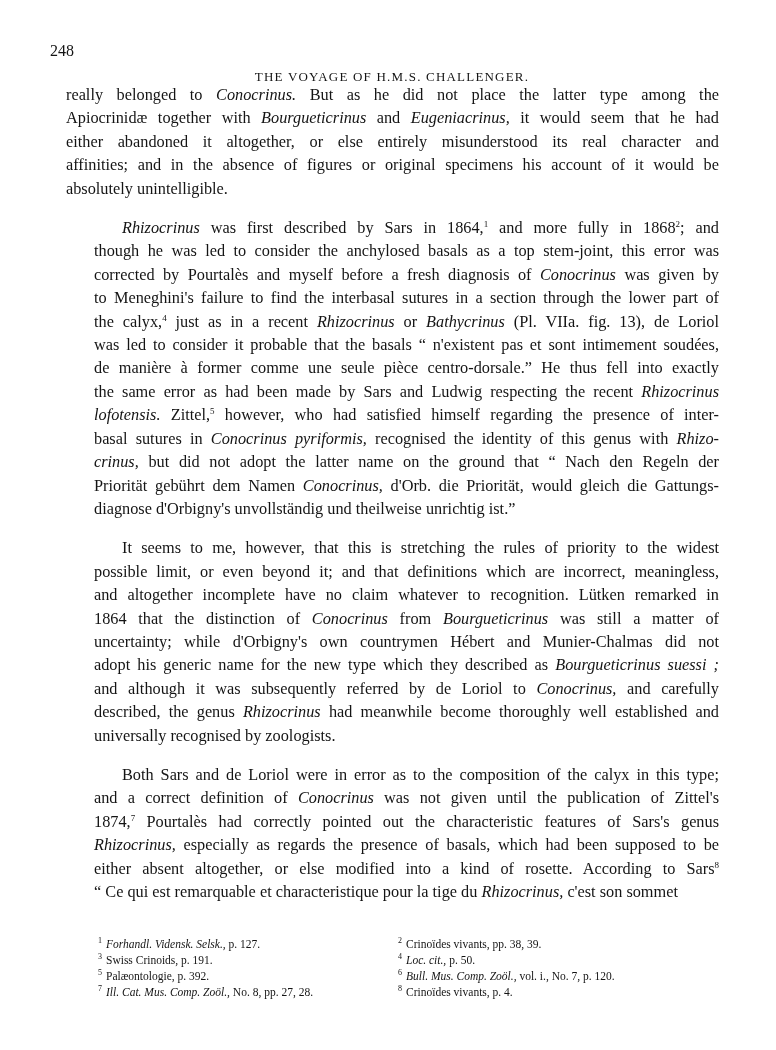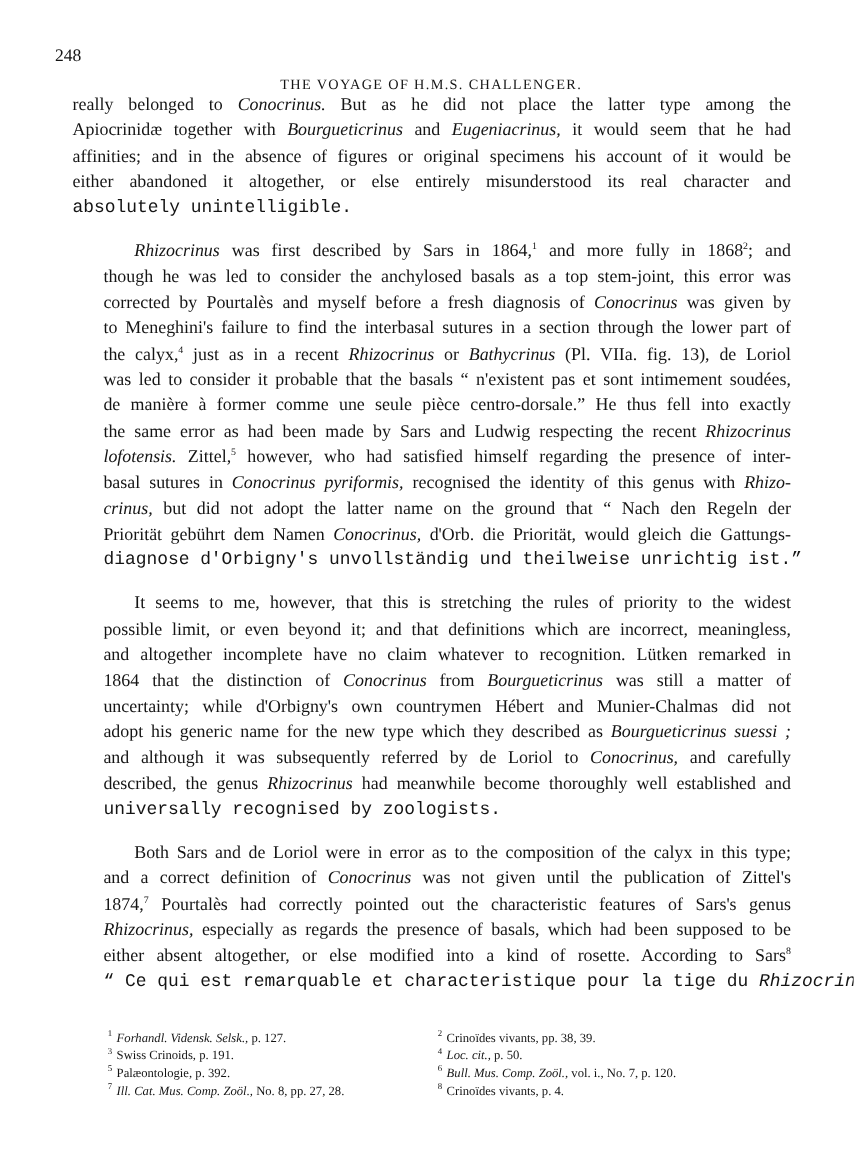--- a/index.html
+++ b/index.html
@@ -14,21 +14,21 @@
   }
   .page-number { position: absolute; left: 0; top: -2px; font-size: 16px; letter-spacing: 0; }
   .running-title { position: absolute; left: 0; right: 0; text-align: center; top: 1px; margin-top: 24px; }
   .body-text {
     position: absolute; top: 67px; left: 50px; width: 685px;
     font-size: 16.3px; line-height: 23.4px; text-align: justify;
   }
   .para { margin: 16px; text-indent: 0; }
   .para.indent { text-indent: 28px; }
   .line { display: block; text-align: justify; text-align-last: justify; white-space: nowrap; }
-  .line.last { text-align-last: left; font-family: Liberation Mono, monospace; }
+  .line.last { text-align-last: left; }
   i { font-style: italic; text-align: center; }
   sup { font-size: 9px; line-height: 0; vertical-align: super; }
   .footnotes {
     position: absolute; top: 936px; left: 98px; width: 600px;
     font-size: 11.5px; line-height: 16px;
     display: grid; grid-template-columns: 300px 300px;
   }
   .fn { white-space: nowrap; }
   .fn sup { font-size: 8px; margin-right: 4px; }
 </style>
@@ -37,22 +37,22 @@
 
 <div class="header">
   <span class="page-number">248</span>
   <span class="running-title">THE VOYAGE OF H.M.S. CHALLENGER.</span>
 </div>
 
 <div class="body-text" id="body-text">
     <div class="para">
       <span class="line"><span>really belonged to </span><i>Conocrinus.</i><span>  But as he did not place the latter type among the</span></span>
       <span class="line"><span>Apiocrinidæ together with </span><i>Bourgueticrinus</i><span> and </span><i>Eugeniacrinus,</i><span> it would seem that he had</span></span>
+      <span class="line"><span>either abandoned it altogether, or else entirely misunderstood its real character and</span></span>
       <span class="line"><span>affinities; and in the absence of figures or original specimens his account of it would be</span></span>
-      <span class="line"><span>either abandoned it altogether, or else entirely misunderstood its real character and</span></span>
       <span class="line last"><span>absolutely unintelligible.</span></span>
     </div>
     <div class="para indent">
       <span class="line" style="padding-left: 28px;"><i>Rhizocrinus</i><span> was first described by Sars in 1864,</span><sup>1</sup><span> and more fully in 1868</span><sup>2</sup><span>; and</span></span>
       <span class="line"><span>though he was led to consider the anchylosed basals as a top stem-joint, this error was</span></span>
       <span class="line"><span>corrected by Pourtalès and myself before a fresh diagnosis of </span><i>Conocrinus</i><span> was given by</span></span>
       <span class="line"><span>to Meneghini's failure to find the interbasal sutures in a section through the lower part of</span></span>
       <span class="line"><span>the calyx,</span><sup>4</sup><span> just as in a recent </span><i>Rhizocrinus</i><span> or </span><i>Bathycrinus</i><span> (Pl. VIIa. fig. 13), de Loriol</span></span>
       <span class="line"><span>was led to consider it probable that the basals “ n'existent pas et sont intimement soudées,</span></span>
       <span class="line"><span>de manière à former comme une seule pièce centro-dorsale.”  He thus fell into exactly</span></span>

